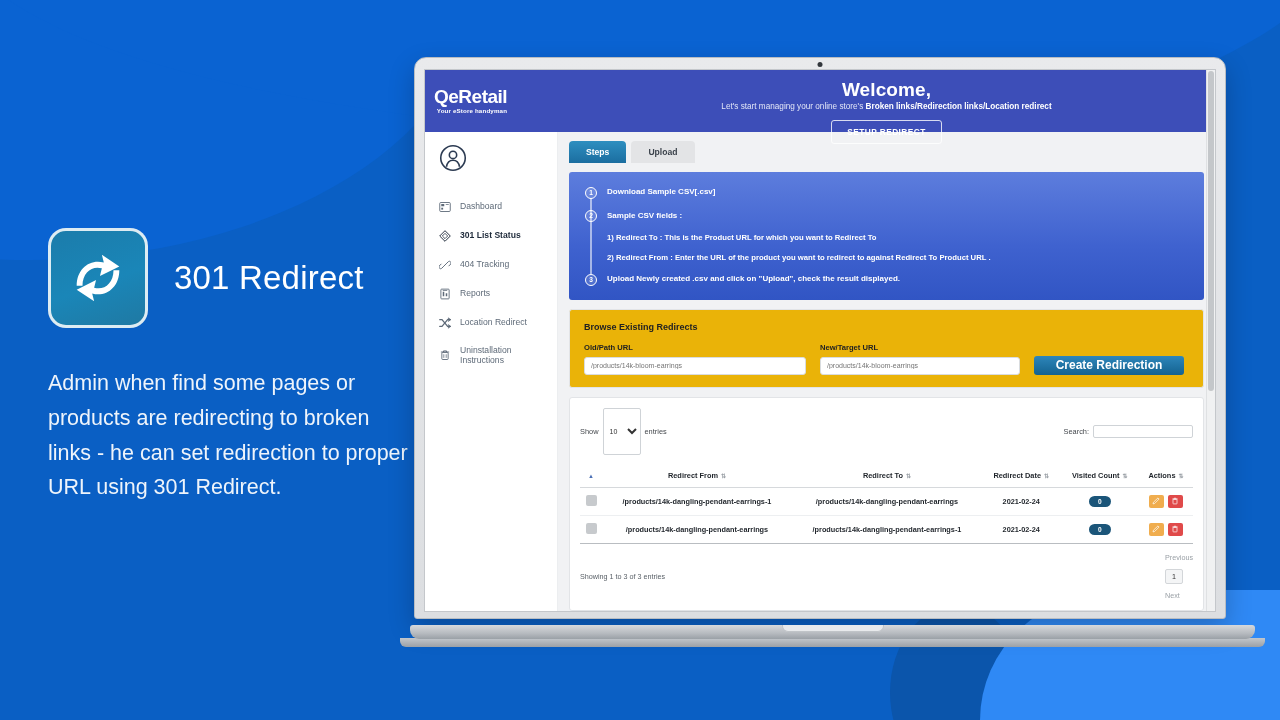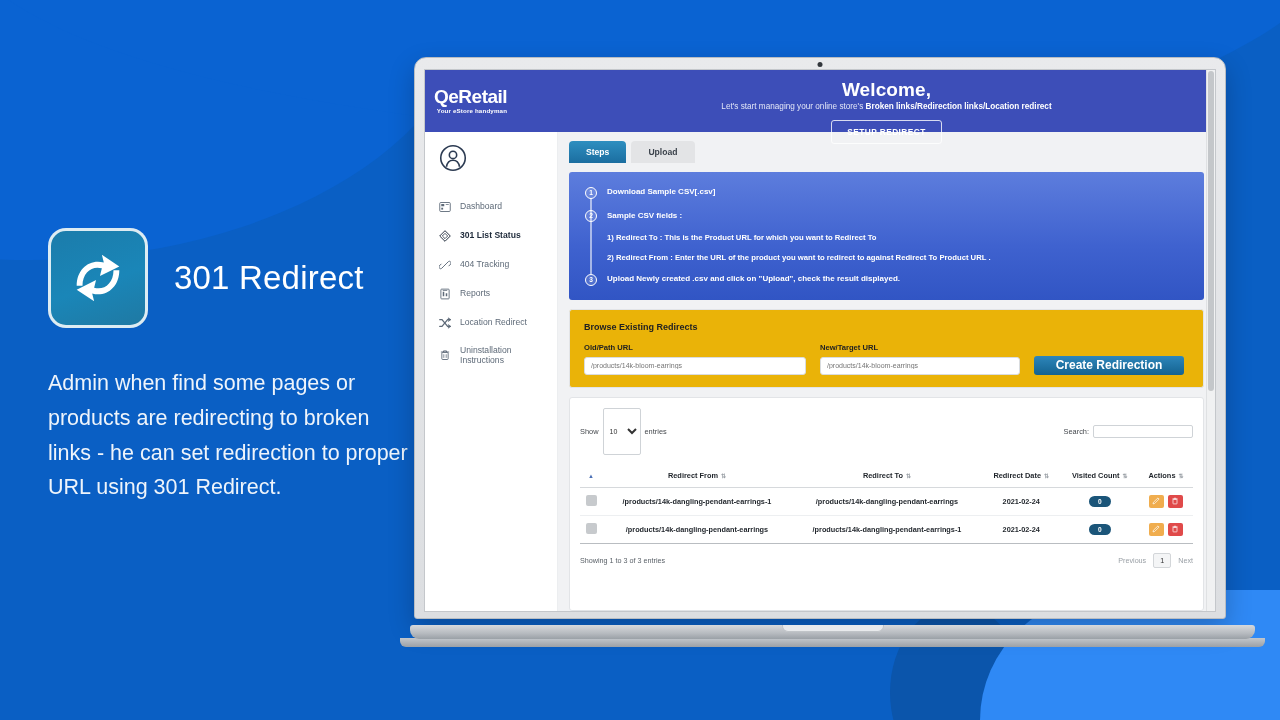--- a/index.html
+++ b/index.html
@@ -210,21 +210,21 @@
     background:#1b5579; color:#fff; font-size:6.6px; font-weight:700;
   }
   .act-wrap { display:flex; gap:4px; justify-content:center; }
   .act {
     width:15px; height:13px; border-radius:2px; display:flex; align-items:center; justify-content:center;
     cursor:pointer; color:#fff; font-size:7px;
   }
   .act.edit { background:#f0ad4e; }
   .act.del { background:#e04a4a; }
   .tbl-bot { display:flex; justify-content:space-between; align-items:center; margin-top:9px; font-size:7.2px; color:#585f66;}
-  .pager { display:flex; align-items:center; gap:7px; }
+  .pager { display:flex; align-items:flex-start; gap:7px;flex-direction:column; }
   .pager .pg { padding:2px 6px; border:1px solid #d3d6d9; background:#f4f5f6; border-radius:2px; color:#333; cursor:pointer;}
   .pager .lnk { color:#9aa0a6; cursor:pointer; }
 
   .scrollbar {
     position:absolute; right:0; top:0; width:9px; height:100%; background:#f0f1f2;
     border-left:1px solid #dfe1e3;
   }
   .scrollbar .thumb {
     position:absolute; left:1px; top:1px; width:6px; height:320px;
     background:#c4c7ca; border-radius:4px;

